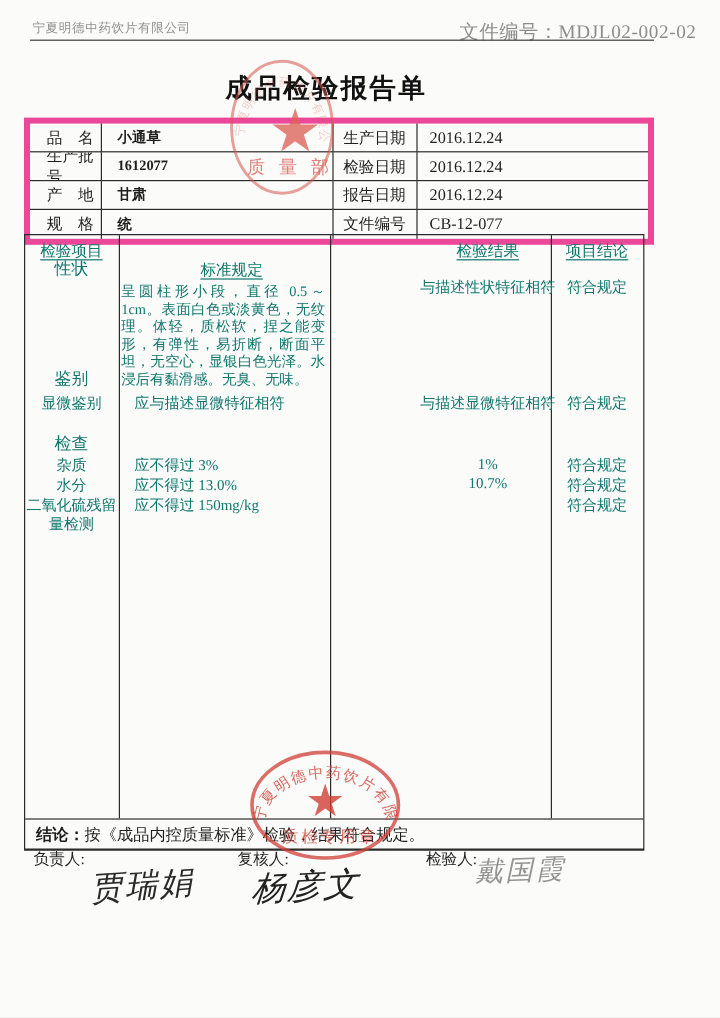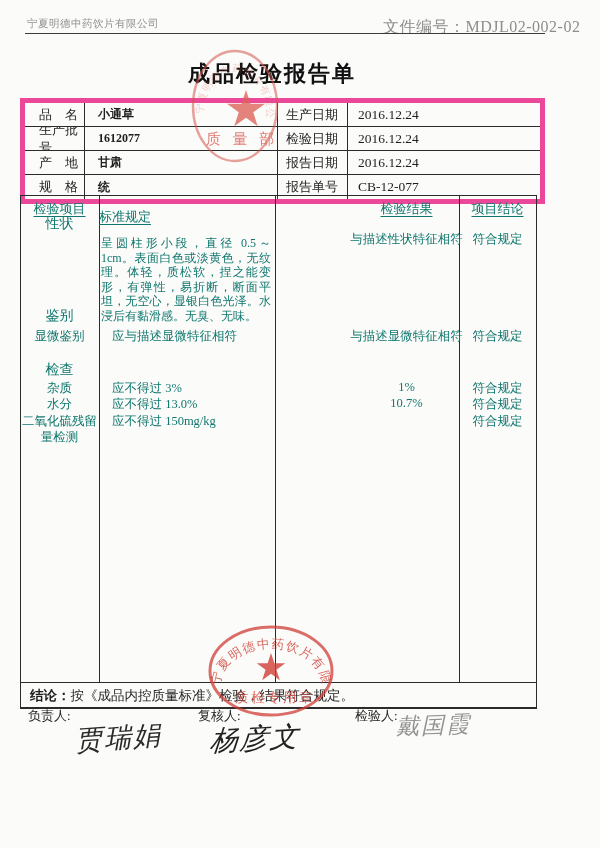--- a/index.html
+++ b/index.html
@@ -78,33 +78,33 @@
     <div class="ilabel2">检验日期</div>
     <div class="ival2">2016.12.24</div>
 
     <div class="ilabel">产　地</div>
     <div class="ival">甘肃</div>
     <div class="ilabel2">报告日期</div>
     <div class="ival2">2016.12.24</div>
 
     <div class="ilabel">规　格</div>
     <div class="ival">统</div>
-    <div class="ilabel2">报告单号</div>
+    <div class="ilabel2">文件编号</div>
     <div class="ival2">CB-12-077</div>
   </div>
 
   <div class="insp">
     <div class="vline" style="left:78px"></div>
     <div class="vline" style="left:254px"></div>
     <div class="vline" style="left:438px"></div>
     <div class="concl-row"></div>
   </div>
 
   <span class="t c1 hd" style="top:200px">检验项目</span>
-  <span class="t hd" style="left:99px;width:188px;text-align:left;top:208px">标准规定</span>
+  <span class="t hd" style="left:99px;width:188px;text-align:center;top:216px">标准规定</span>
   <span class="t c3 hd" style="top:200px">检验结果</span>
   <span class="t c4 hd" style="top:200px">项目结论</span>
 
   <span class="t c1 sec" style="top:215px">性状</span>
   <span class="t c2j" style="top:236px">呈圆柱形小段，直径 0.5～1cm。表面白色或淡黄色，无纹理。体轻，质松软，捏之能变形，有弹性，易折断，断面平坦，无空心，显银白色光泽。水浸后有黏滑感。无臭、无味。</span>
   <span class="t c3" style="top:231px">与描述性状特征相符</span>
   <span class="t c4" style="top:231px">符合规定</span>
 
   <span class="t c1 sec" style="top:307px">鉴别</span>
   <span class="t c1" style="top:328px">显微鉴别</span>

